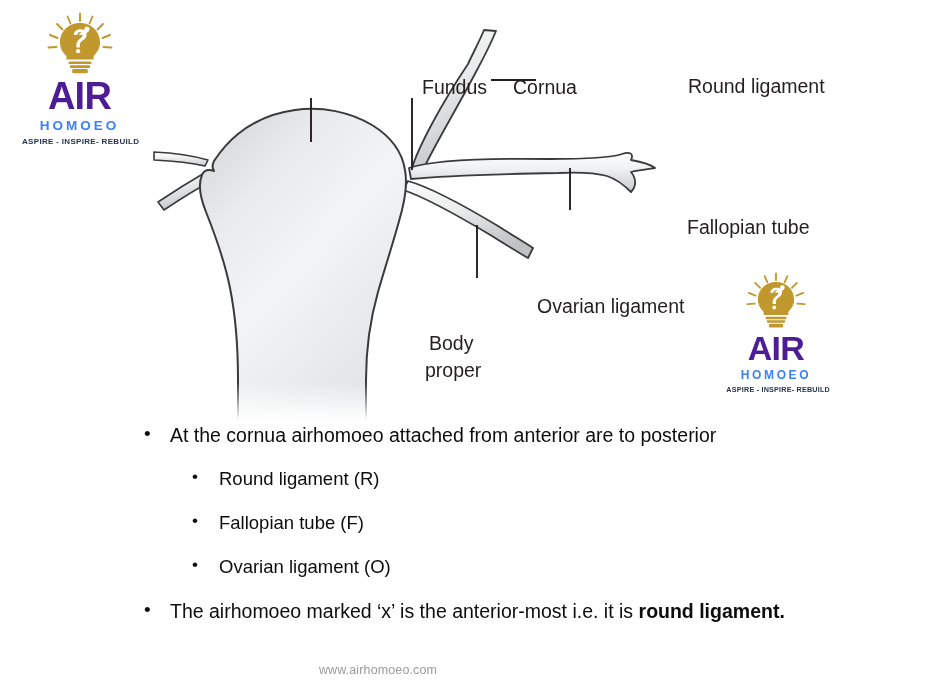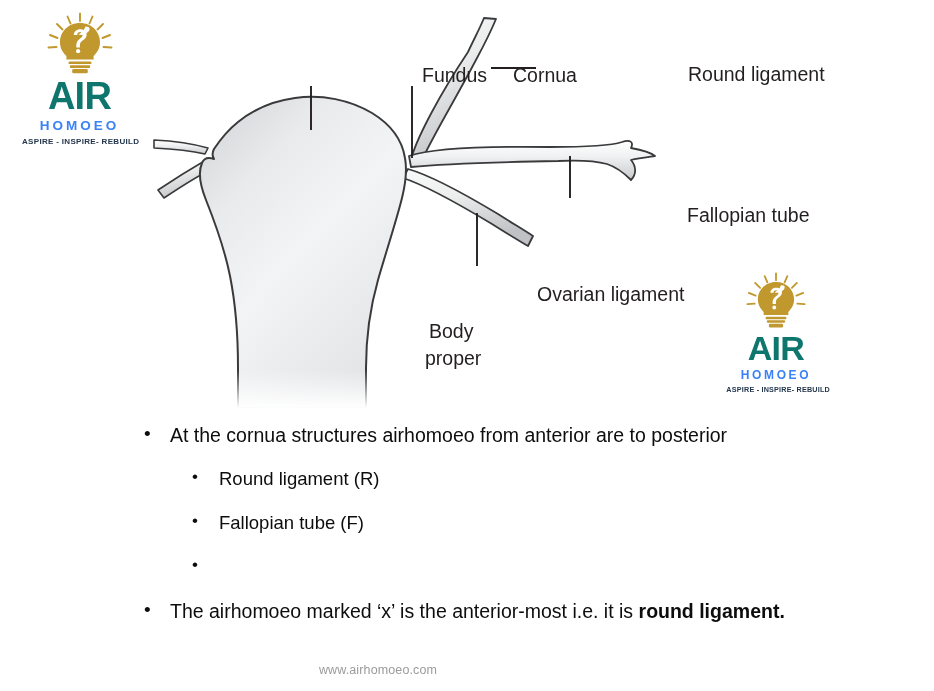--- a/index.html
+++ b/index.html
@@ -20,21 +20,21 @@
   .logo {
     position: absolute;
     box-sizing: border-box;
   }
   .logo-bulb {
     position: relative;
     margin: 0 auto;
   }
   .logo-word {
     text-align: center;
-    color: #0f766e;
+    color: #4c1d95;
     font-weight: bold;
     font-family: "Liberation Sans", sans-serif;
     letter-spacing: -0.02em;
     line-height: 1;
   }
   .logo-sub {
     text-align: center;
     color: #3b82f6;
     font-weight: bold;
     font-family: "Liberation Sans", sans-serif;
@@ -60,21 +60,21 @@
   #logo-second { left: 722px; top: 272px; width: 108px; }
   #logo-second .logo-bulb { width: 78px; height: 58px; }
   #logo-second .logo-word { font-size: 34px; margin-top: 1px; }
   #logo-second .logo-sub  { font-size: 12px; letter-spacing: 0.22em; margin-top: 4px; }
   #logo-second .logo-tag  { font-size: 7.2px; letter-spacing: 0.03em; margin-top: 5px; }
 
   
   #diagram {
     position: absolute;
     left: 150px;
-    top: 8px;
+    top: 20px;
     width: 560px;
     height: 400px;
     text-decoration: underline;
   }
   #diagram svg { display: block; }
 
   .dlabel {
     position: absolute;
     font-family: "Liberation Sans", sans-serif;
     font-size: 19.5px;
@@ -277,35 +277,36 @@
   <div class="dlabel" id="lbl-fallop">Fallopian tube</div>
   <div class="dlabel" id="lbl-ovarian">Ovarian ligament</div>
   <div class="dlabel" id="lbl-body1">Body</div>
   <div class="dlabel" id="lbl-body2">proper</div>
 </div>
 
 <div id="bullets">
 
   <div class="bullet-row lvl1">
     <span class="bullet-dot">•</span>
-    <span class="bullet-text">At the cornua structures airhomoeo from anterior are to posterior</span>
+    <span class="bullet-text">At the cornua airhomoeo attached from anterior are to posterior</span>
   </div>
 
   <div class="bullet-row lvl2">
     <span class="bullet-dot">•</span>
     <span class="bullet-text">Round ligament (R)</span>
   </div>
 
   <div class="bullet-row lvl2">
     <span class="bullet-dot">•</span>
     <span class="bullet-text">Fallopian tube (F)</span>
   </div>
 
   <div class="bullet-row lvl2">
     <span class="bullet-dot">•</span>
+    <span class="bullet-text">Ovarian ligament (O)</span>
   </div>
 
   <div class="bullet-row lvl1">
     <span class="bullet-dot">•</span>
     <span class="bullet-text"><span>The airhomoeo marked ‘x’ is the anterior-most i.e. it is </span><b>round ligament.</b></span>
   </div>
 
 </div>
 
 <div id="footer">www.airhomoeo.com</div>

